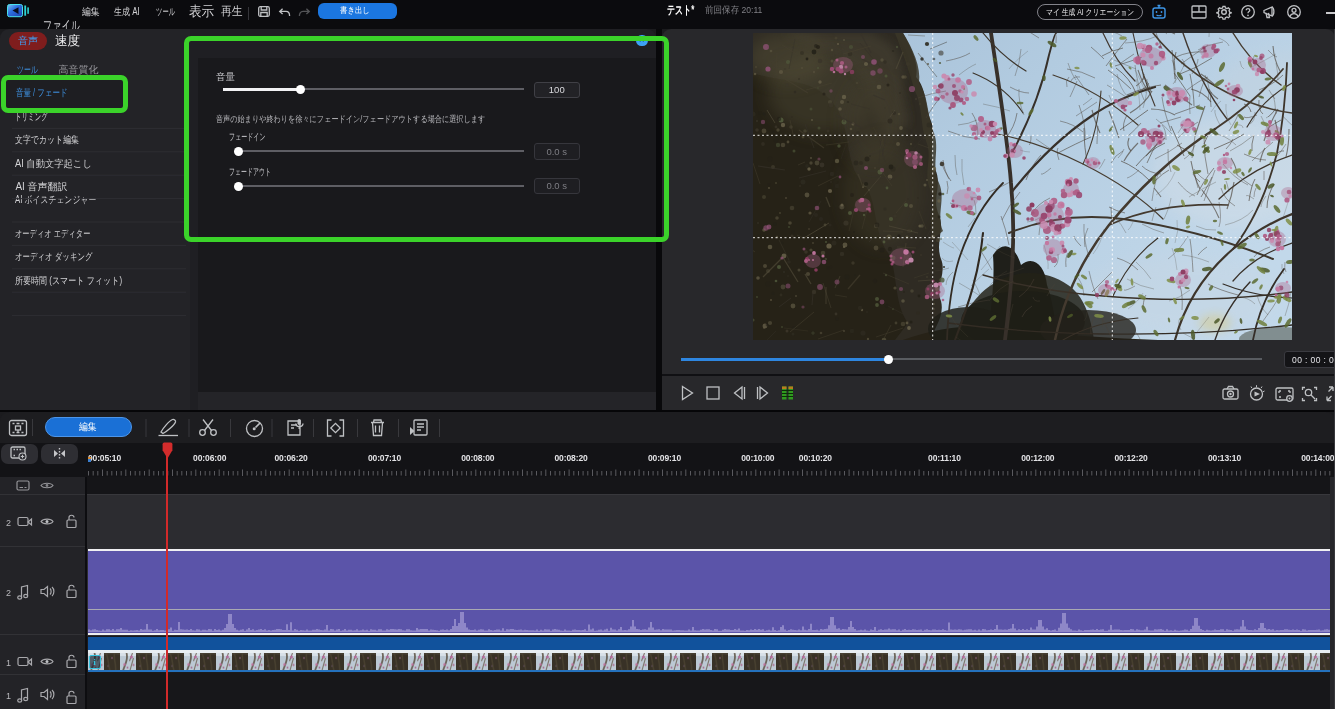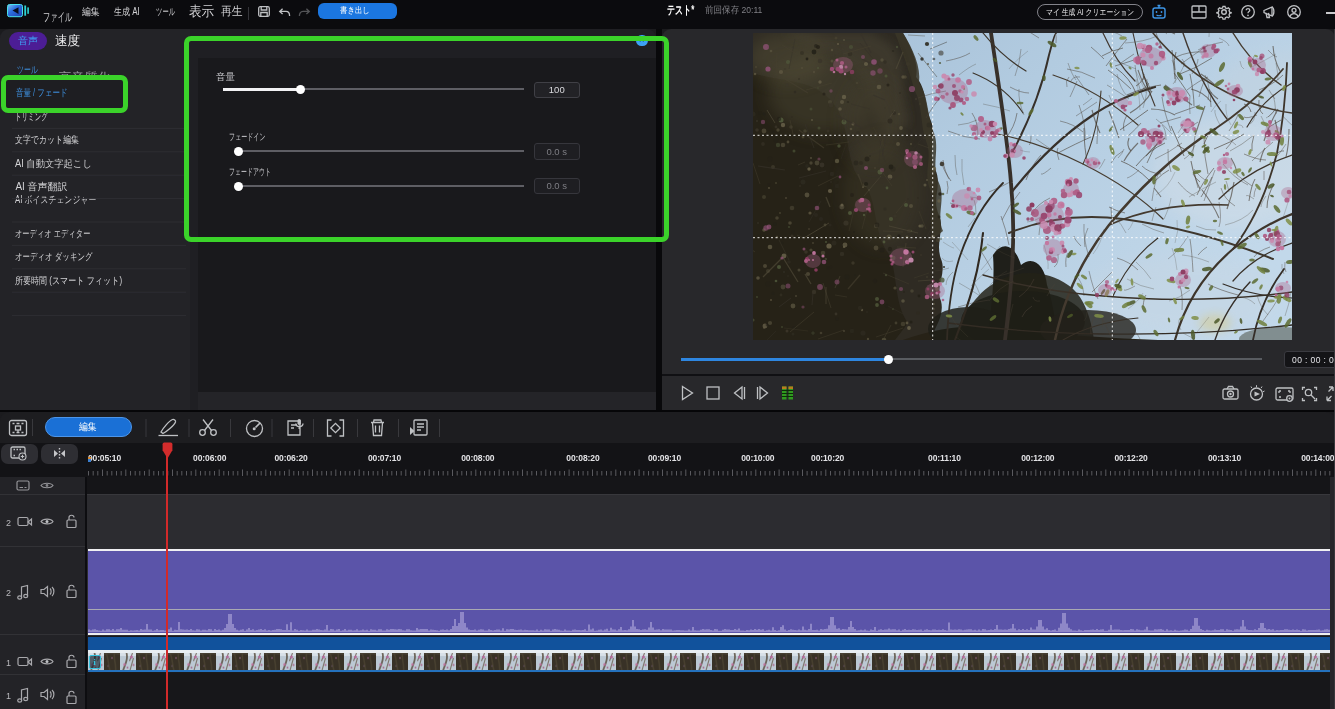--- a/index.html
+++ b/index.html
@@ -19,21 +19,21 @@
     <stop offset="0" stop-color="#7ec8f0"></stop>
           <stop offset="0.4" stop-color="#2e6fe0"></stop>
           <stop offset="1" stop-color="#1a3fae"></stop>
   </linearGradient>
       </defs>
   <rect x="0.5" y="0.5" width="15" height="12.2" rx="2" fill="url(#lg1)" stroke="#49e0ee" stroke-width="1"></rect>
   <path d="M11.5 3.2 L5.5 6.6 L11.5 10 Z" fill="#0a0f1e"></path>
   <rect x="17.3" y="1.5" width="1.8" height="10.2" fill="#2bd4d4"></rect>
   <rect x="20.3" y="3.4" width="1.6" height="6.4" fill="#2bd4d4"></rect>
 </svg>
-<div class="abs row" style="left:43.1px;top:9px;height:17px;color:#d2d2d5;font-size:12px">
+<div class="abs row" style="left:43.1px;top:18px;height:17px;color:#d2d2d5;font-size:15px">
       <span class="t" style="transform:scaleX(0.60)">ファイル</span>
     </div>
 <div class="abs row" style="left:81.6px;top:3px;height:17px;color:#d2d2d5;font-size:10px">
       <span class="t" style="transform:scaleX(0.88)">編集</span>
     </div>
 <div class="abs row" style="left:114.2px;top:3px;height:17px;color:#d2d2d5;font-size:10px">
       <span class="t" style="transform:scaleX(0.80)">生成 AI</span>
     </div>
 <div class="abs row" style="left:155.7px;top:3px;height:17px;color:#d2d2d5;font-size:10px">
       <span class="t" style="transform:scaleX(0.63)">ツール</span>
@@ -92,30 +92,30 @@
   <path d="M10 3 C12.5 4 12.5 11 10 12 M4 9 L5 13.5 H7.5 L6.5 8.8" class="ic"></path>
 </svg>
 <svg class="abs" style="left:1286px;top:4px" width="16" height="16" viewBox="0 0 16 16">
   <circle cx="8" cy="8" r="6.3" class="ic"></circle>
   <circle cx="8" cy="6.3" r="2" class="ic"></circle>
   <path d="M3.8 12.8 C4.5 10.5 6 9.6 8 9.6 C10 9.6 11.5 10.5 12.2 12.8" class="ic"></path>
 </svg>
 <div class="abs" style="left:1326px;top:12px;width:9px;height:1.6px;background:#c9c9cc"></div>
 
 <div class="abs" style="left:0;top:29px;width:190px;height:381px;background:#232327;border-radius:9px 0 0 0"></div>
-<div class="abs row" style="left:9px;top:31.5px;width:38px;height:18.5px;background:#4c1d95;border-radius:9px;color:#3f9ef2;font-size:10px;justify-content:center">
+<div class="abs row" style="left:9px;top:31.5px;width:38px;height:18.5px;background:#7f1d1d;border-radius:9px;color:#3f9ef2;font-size:10px;justify-content:center">
       <span class="t" style="transform:scaleX(1)">音声</span>
     </div>
 <div class="abs row" style="left:55px;top:33px;height:16px;color:#f0f0f2;font-size:13px">
       <span class="t" style="transform:scaleX(0.97)">速度</span>
     </div>
 <div class="abs row" style="left:17.2px;top:62px;height:16px;color:#3f92e2;font-size:10px">
       <span class="t" style="transform:scaleX(0.69)">ツール</span>
     </div>
-<div class="abs row" style="left:58.5px;top:70px;height:16px;color:#96969b;font-size:13px">
+<div class="abs row" style="left:58.5px;top:62px;height:16px;color:#96969b;font-size:10px">
       <span class="t" style="transform:scaleX(1)">高音質化</span>
     </div>
 <div class="abs" style="left:6px;top:80px;width:117px;height:28px;background:#1e1e22"></div>
     <div class="abs row" style="left:15.5px;top:85px;height:16px;color:#3f92e2;font-size:10px">
       <span class="t" style="transform:scaleX(0.75)">音量 / フェード</span>
     </div>
 <div class="abs row" style="left:15.4px;top:108.7px;height:16px;color:#d2d2d5;font-size:10px">
       <span class="t" style="transform:scaleX(0.64)">トリミング</span>
     </div>
 <div class="abs row" style="left:15.4px;top:132.1px;height:16px;color:#d2d2d5;font-size:10px">
@@ -148,20 +148,23 @@
 <div class="abs" style="left:190px;top:29px;width:466px;height:381px;background:#1f1f23;border-radius:0 9px 0 0"></div>
 <div class="abs" style="left:198px;top:58px;width:458px;height:334px;background:#19191c"></div>
 <div class="abs" style="left:198px;top:392px;width:458px;height:18px;background:#242428"></div>
 <div class="abs row" style="left:216px;top:70px;height:14px;color:#c8c8cc;font-size:9.5px">
       <span class="t" style="transform:scaleX(1)">音量</span>
     </div>
 <div class="abs" style="left:223px;top:88px;width:301px;height:2px;background:#5e5e64"></div>
 <div class="abs" style="left:223px;top:87.5px;width:77px;height:3px;background:#f2f2f4"></div>
 <div class="abs" style="left:295.5px;top:84.5px;width:9px;height:9px;border-radius:50%;background:#fff"></div>
 <div class="abs row" style="left:534px;top:81.5px;width:45.5px;height:16.5px;background:#222226;border:1px solid #404046;border-radius:3px;color:#dadade;font-size:9.5px;justify-content:center">100</div>
+<div class="abs row" style="left:216px;top:113px;height:13px;color:#bababe;font-size:9px">
+      <span class="t" style="transform:scaleX(0.79)">音声の始まりや終わりを徐々にフェードイン/フェードアウトする場合に選択します</span>
+    </div>
 <div class="abs row" style="left:228.7px;top:131px;height:13px;color:#c8c8cc;font-size:9.5px">
       <span class="t" style="transform:scaleX(0.63)">フェードイン</span>
     </div>
 <div class="abs" style="left:238px;top:150px;width:286px;height:2px;background:#5e5e64"></div>
 <div class="abs" style="left:233.5px;top:146.5px;width:9px;height:9px;border-radius:50%;background:#fff"></div>
 <div class="abs row" style="left:534px;top:143px;width:45.5px;height:16.5px;background:#1e1e22;border:1px solid #36363c;border-radius:3px;color:#7e7e84;font-size:9.5px;justify-content:center">0.0 s</div>
 <div class="abs row" style="left:228.7px;top:165.5px;height:13px;color:#c8c8cc;font-size:9.5px">
       <span class="t" style="transform:scaleX(0.62)">フェードアウト</span>
     </div>
 <div class="abs" style="left:238px;top:185px;width:286px;height:2px;background:#5e5e64"></div>
@@ -1525,24 +1528,24 @@
 <svg class="abs" style="left:47px;top:447px" width="25" height="13" viewBox="0 0 25 13">
   <path d="M7 3 L11 6.5 L7 10 Z M18 3 L14 6.5 L18 10 Z" fill="#c5c6c9"></path>
   <path d="M12.5 1 V2.5 M12.5 4 V5.5 M12.5 7 V8.5 M12.5 10 V11.5" stroke="#c5c6c9" stroke-width="1.4"></path>
 </svg>
 <div class="abs" style="left:0;top:452.5px;width:1335px;height:13px;font-size:8.5px;font-weight:bold;color:#e3e3e6;letter-spacing:-0.1px">
   <span class="abs" style="left:76px;width:57px;text-align:center">00:05:10</span>
   <span class="abs" style="left:169.3px;width:57px;text-align:right">00:06:00</span>
   <span class="abs" style="left:262.6px;width:57px;text-align:center">00:06:20</span>
   <span class="abs" style="left:356px;width:57px;text-align:center">00:07:10</span>
   <span class="abs" style="left:449.3px;width:57px;text-align:center">00:08:00</span>
-  <span class="abs" style="left:542.6px;width:57px;text-align:right">00:08:20</span>
+  <span class="abs" style="left:542.6px;width:57px;text-align:center">00:08:20</span>
   <span class="abs" style="left:636px;width:57px;text-align:center">00:09:10</span>
   <span class="abs" style="left:729.3px;width:57px;text-align:center">00:10:00</span>
-  <span class="abs" style="left:811px;width:57px;text-align:left">00:10:20</span>
+  <span class="abs" style="left:775px;width:57px;text-align:right">00:10:20</span>
   <span class="abs" style="left:916px;width:57px;text-align:center">00:11:10</span>
   <span class="abs" style="left:1009.3px;width:57px;text-align:center">00:12:00</span>
   <span class="abs" style="left:1102.6px;width:57px;text-align:center">00:12:20</span>
   <span class="abs" style="left:1196px;width:57px;text-align:center">00:13:10</span>
   <span class="abs" style="left:1289.3px;width:57px;text-align:center">00:14:00</span>
 </div>
 <svg class="abs" style="left:0;top:443px" width="1335" height="34" viewBox="0 0 1335 34">
       <path d="M88.5 471L88.5 475.5M93.2 471L93.2 475.5M97.8 471L97.8 475.5M102.5 469.5L102.5 476M107.2 471L107.2 475.5M111.8 471L111.8 475.5M116.5 471L116.5 475.5M121.2 471L121.2 475.5M125.8 469.5L125.8 476M130.5 471L130.5 475.5M135.2 471L135.2 475.5M139.8 471L139.8 475.5M144.5 471L144.5 475.5M149.2 469.5L149.2 476M153.8 471L153.8 475.5M158.5 471L158.5 475.5M163.2 471L163.2 475.5M167.8 471L167.8 475.5M172.5 469.5L172.5 476M177.2 471L177.2 475.5M181.8 471L181.8 475.5M186.5 471L186.5 475.5M191.2 471L191.2 475.5M195.8 469.5L195.8 476M200.5 471L200.5 475.5M205.2 471L205.2 475.5M209.8 471L209.8 475.5M214.5 471L214.5 475.5M219.2 469.5L219.2 476M223.8 471L223.8 475.5M228.5 471L228.5 475.5M233.2 471L233.2 475.5M237.8 471L237.8 475.5M242.5 469.5L242.5 476M247.2 471L247.2 475.5M251.8 471L251.8 475.5M256.5 471L256.5 475.5M261.2 471L261.2 475.5M265.8 469.5L265.8 476M270.5 471L270.5 475.5M275.2 471L275.2 475.5M279.8 471L279.8 475.5M284.5 471L284.5 475.5M289.2 469.5L289.2 476M293.8 471L293.8 475.5M298.5 471L298.5 475.5M303.2 471L303.2 475.5M307.8 471L307.8 475.5M312.5 469.5L312.5 476M317.2 471L317.2 475.5M321.8 471L321.8 475.5M326.5 471L326.5 475.5M331.2 471L331.2 475.5M335.8 469.5L335.8 476M340.5 471L340.5 475.5M345.2 471L345.2 475.5M349.8 471L349.8 475.5M354.5 471L354.5 475.5M359.2 469.5L359.2 476M363.8 471L363.8 475.5M368.5 471L368.5 475.5M373.2 471L373.2 475.5M377.8 471L377.8 475.5M382.5 469.5L382.5 476M387.2 471L387.2 475.5M391.8 471L391.8 475.5M396.5 471L396.5 475.5M401.2 471L401.2 475.5M405.8 469.5L405.8 476M410.5 471L410.5 475.5M415.2 471L415.2 475.5M419.8 471L419.8 475.5M424.5 471L424.5 475.5M429.2 469.5L429.2 476M433.8 471L433.8 475.5M438.5 471L438.5 475.5M443.2 471L443.2 475.5M447.8 471L447.8 475.5M452.5 469.5L452.5 476M457.2 471L457.2 475.5M461.8 471L461.8 475.5M466.5 471L466.5 475.5M471.2 471L471.2 475.5M475.8 469.5L475.8 476M480.5 471L480.5 475.5M485.2 471L485.2 475.5M489.8 471L489.8 475.5M494.5 471L494.5 475.5M499.2 469.5L499.2 476M503.8 471L503.8 475.5M508.5 471L508.5 475.5M513.2 471L513.2 475.5M517.8 471L517.8 475.5M522.5 469.5L522.5 476M527.2 471L527.2 475.5M531.8 471L531.8 475.5M536.5 471L536.5 475.5M541.2 471L541.2 475.5M545.8 469.5L545.8 476M550.5 471L550.5 475.5M555.1 471L555.1 475.5M559.8 471L559.8 475.5M564.5 471L564.5 475.5M569.1 469.5L569.1 476M573.8 471L573.8 475.5M578.5 471L578.5 475.5M583.1 471L583.1 475.5M587.8 471L587.8 475.5M592.5 469.5L592.5 476M597.1 471L597.1 475.5M601.8 471L601.8 475.5M606.5 471L606.5 475.5M611.1 471L611.1 475.5M615.8 469.5L615.8 476M620.5 471L620.5 475.5M625.1 471L625.1 475.5M629.8 471L629.8 475.5M634.5 471L634.5 475.5M639.1 469.5L639.1 476M643.8 471L643.8 475.5M648.5 471L648.5 475.5M653.1 471L653.1 475.5M657.8 471L657.8 475.5M662.5 469.5L662.5 476M667.1 471L667.1 475.5M671.8 471L671.8 475.5M676.5 471L676.5 475.5M681.1 471L681.1 475.5M685.8 469.5L685.8 476M690.5 471L690.5 475.5M695.1 471L695.1 475.5M699.8 471L699.8 475.5M704.5 471L704.5 475.5M709.1 469.5L709.1 476M713.8 471L713.8 475.5M718.5 471L718.5 475.5M723.1 471L723.1 475.5M727.8 471L727.8 475.5M732.5 469.5L732.5 476M737.1 471L737.1 475.5M741.8 471L741.8 475.5M746.5 471L746.5 475.5M751.1 471L751.1 475.5M755.8 469.5L755.8 476M760.5 471L760.5 475.5M765.1 471L765.1 475.5M769.8 471L769.8 475.5M774.5 471L774.5 475.5M779.1 469.5L779.1 476M783.8 471L783.8 475.5M788.5 471L788.5 475.5M793.1 471L793.1 475.5M797.8 471L797.8 475.5M802.5 469.5L802.5 476M807.1 471L807.1 475.5M811.8 471L811.8 475.5M816.5 471L816.5 475.5M821.1 471L821.1 475.5M825.8 469.5L825.8 476M830.5 471L830.5 475.5M835.1 471L835.1 475.5M839.8 471L839.8 475.5M844.5 471L844.5 475.5M849.1 469.5L849.1 476M853.8 471L853.8 475.5M858.5 471L858.5 475.5M863.1 471L863.1 475.5M867.8 471L867.8 475.5M872.5 469.5L872.5 476M877.1 471L877.1 475.5M881.8 471L881.8 475.5M886.5 471L886.5 475.5M891.1 471L891.1 475.5M895.8 469.5L895.8 476M900.5 471L900.5 475.5M905.1 471L905.1 475.5M909.8 471L909.8 475.5M914.5 471L914.5 475.5M919.1 469.5L919.1 476M923.8 471L923.8 475.5M928.5 471L928.5 475.5M933.1 471L933.1 475.5M937.8 471L937.8 475.5M942.5 469.5L942.5 476M947.1 471L947.1 475.5M951.8 471L951.8 475.5M956.5 471L956.5 475.5M961.1 471L961.1 475.5M965.8 469.5L965.8 476M970.5 471L970.5 475.5M975.1 471L975.1 475.5M979.8 471L979.8 475.5M984.5 471L984.5 475.5M989.1 469.5L989.1 476M993.8 471L993.8 475.5M998.5 471L998.5 475.5M1003.1 471L1003.1 475.5M1007.8 471L1007.8 475.5M1012.5 469.5L1012.5 476M1017.1 471L1017.1 475.5M1021.8 471L1021.8 475.5M1026.5 471L1026.5 475.5M1031.1 471L1031.1 475.5M1035.8 469.5L1035.8 476M1040.5 471L1040.5 475.5M1045.1 471L1045.1 475.5M1049.8 471L1049.8 475.5M1054.5 471L1054.5 475.5M1059.1 469.5L1059.1 476M1063.8 471L1063.8 475.5M1068.5 471L1068.5 475.5M1073.1 471L1073.1 475.5M1077.8 471L1077.8 475.5M1082.5 469.5L1082.5 476M1087.1 471L1087.1 475.5M1091.8 471L1091.8 475.5M1096.5 471L1096.5 475.5M1101.1 471L1101.1 475.5M1105.8 469.5L1105.8 476M1110.5 471L1110.5 475.5M1115.1 471L1115.1 475.5M1119.8 471L1119.8 475.5M1124.5 471L1124.5 475.5M1129.1 469.5L1129.1 476M1133.8 471L1133.8 475.5M1138.5 471L1138.5 475.5M1143.1 471L1143.1 475.5M1147.8 471L1147.8 475.5M1152.5 469.5L1152.5 476M1157.1 471L1157.1 475.5M1161.8 471L1161.8 475.5M1166.5 471L1166.5 475.5M1171.1 471L1171.1 475.5M1175.8 469.5L1175.8 476M1180.5 471L1180.5 475.5M1185.1 471L1185.1 475.5M1189.8 471L1189.8 475.5M1194.5 471L1194.5 475.5M1199.1 469.5L1199.1 476M1203.8 471L1203.8 475.5M1208.5 471L1208.5 475.5M1213.1 471L1213.1 475.5M1217.8 471L1217.8 475.5M1222.5 469.5L1222.5 476M1227.1 471L1227.1 475.5M1231.8 471L1231.8 475.5M1236.5 471L1236.5 475.5M1241.1 471L1241.1 475.5M1245.8 469.5L1245.8 476M1250.5 471L1250.5 475.5M1255.1 471L1255.1 475.5M1259.8 471L1259.8 475.5M1264.5 471L1264.5 475.5M1269.1 469.5L1269.1 476M1273.8 471L1273.8 475.5M1278.5 471L1278.5 475.5M1283.1 471L1283.1 475.5M1287.8 471L1287.8 475.5M1292.5 469.5L1292.5 476M1297.1 471L1297.1 475.5M1301.8 471L1301.8 475.5M1306.5 471L1306.5 475.5M1311.1 471L1311.1 475.5M1315.8 469.5L1315.8 476M1320.5 471L1320.5 475.5M1325.1 471L1325.1 475.5M1329.8 471L1329.8 475.5M1334.5 471L1334.5 475.5" transform="translate(0,-443)" stroke="#5a5a5f" stroke-width="1" fill="none"></path>
     </svg>
 

